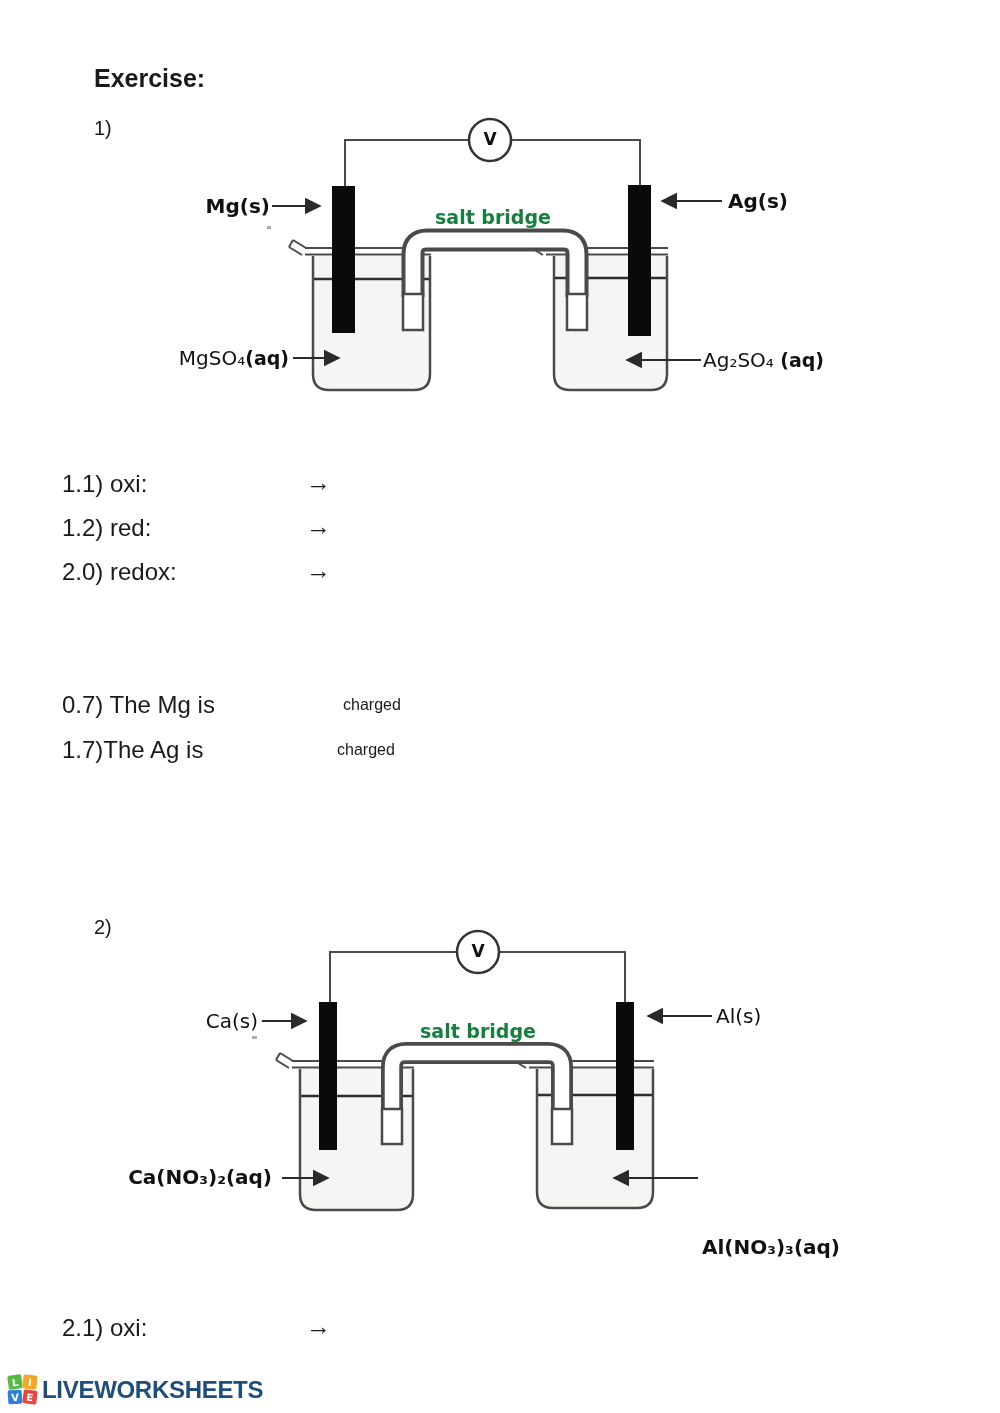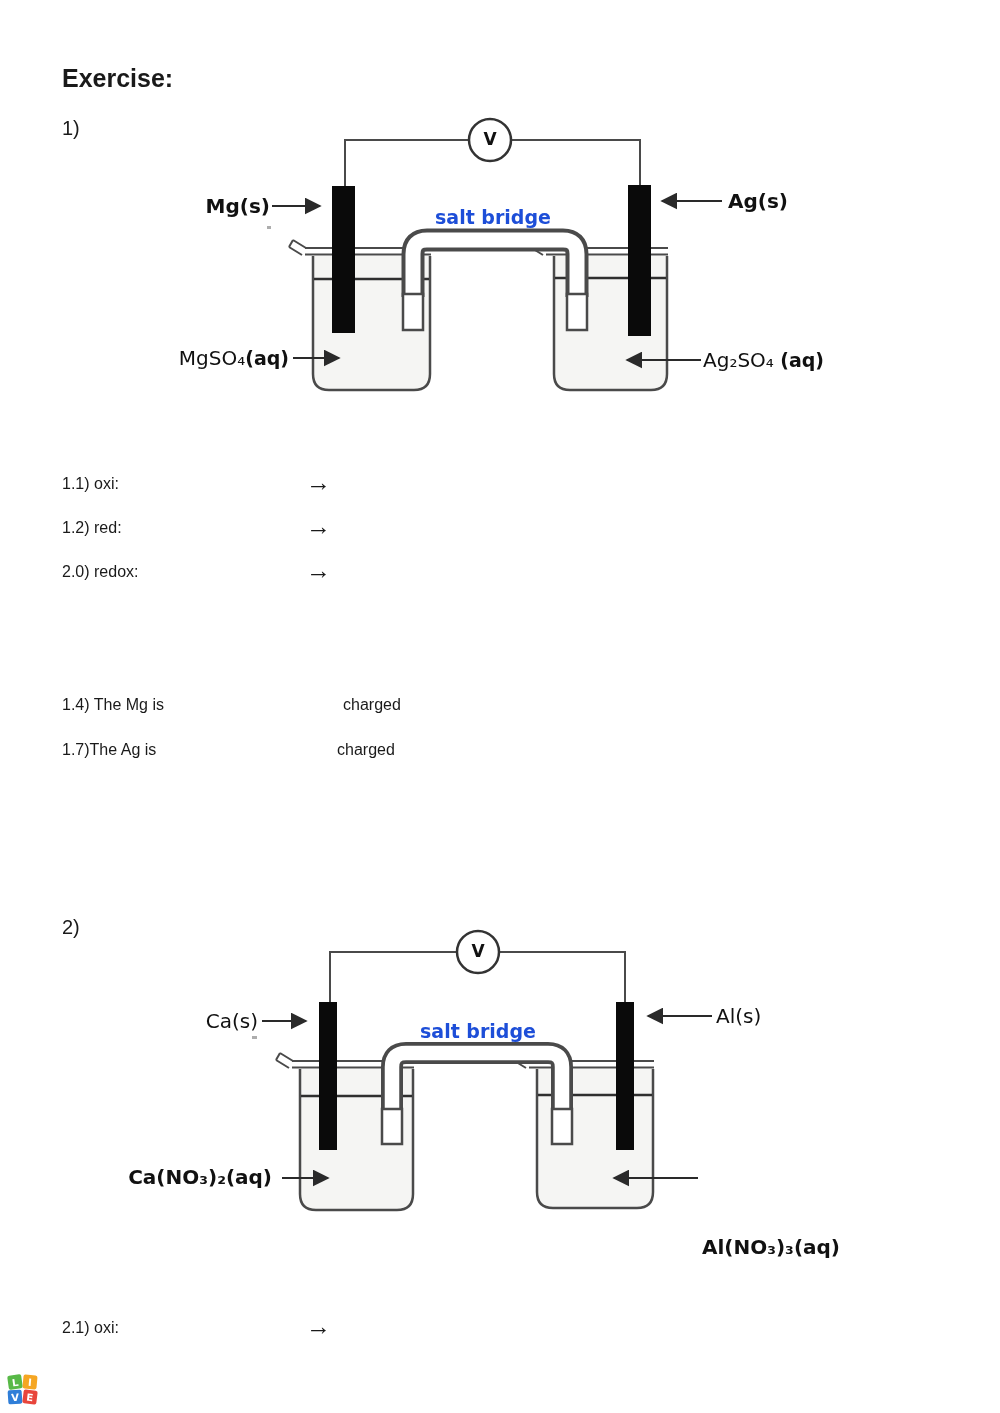--- a/index.html
+++ b/index.html
@@ -1,33 +1,33 @@
 <!DOCTYPE html>
 <html><head>
 <meta charset="utf-8">
 <style>
   html,body{margin:0;padding:0;background:#fff;}
   .page{position:relative;width:1000px;height:1413px;background:#ffffff;overflow:hidden;
         font-family:"Liberation Sans",sans-serif;color:#1a1a1a;}
-  .abs{position:absolute;}
+  .abs{position:absolute;margin-left:32px;}
   .page-title{font-size:25px;font-weight:bold;line-height:28px;}
   .sec-num{font-size:20px;line-height:24px;}
   .q-row{position:absolute;left:0;width:1000px;height:24px;}
-  .q-label{position:absolute;left:62px;font-size:16px;line-height:24px;white-space:pre;}
+  .q-label{position:absolute;left:62px;font-size:24px;line-height:24px;white-space:pre;}
   .q-arrow{position:absolute;left:306px;top:-4px;font-size:25px;line-height:28px;}
   .q-extra{position:absolute;font-size:16px;line-height:24px;}
   svg.overlay{position:absolute;left:0;top:0;}
   .dlabel{position:absolute;font-family:"DejaVu Sans",sans-serif;font-size:20px;line-height:26px;
           white-space:pre;color:#111;}
   .dlabel.bold{font-weight:bold;}
   .right-al{text-align:right;}
   .vmark{position:absolute;transform:translate(-50%,-54%);font-family:"DejaVu Sans",sans-serif;
          font-weight:bold;font-size:17px;color:#111;}
   .sb-label{position:absolute;width:170px;text-align:center;font-family:"DejaVu Sans",sans-serif;
-            font-weight:bold;font-size:19px;line-height:24px;color:#1d4ed8;}
+            font-weight:bold;font-size:19px;line-height:24px;color:#15803d;}
   .sol .state{font-weight:bold;font-size:19px;}
   .footer{position:absolute;left:8px;top:1375px;display:flex;align-items:center;gap:4px;}
   .tiles{position:relative;width:30px;height:30px;display:grid;grid-template-columns:14px 14px;
          grid-template-rows:14px 14px;gap:1px;}
   .tile{display:flex;align-items:center;justify-content:center;color:#fff;font-weight:bold;
         font-size:10px;font-family:"DejaVu Sans",sans-serif;border-radius:2px;}
   .tile.t0{transform:rotate(-8deg);}
   .tile.t1{transform:rotate(5deg);}
   .tile.t2{transform:rotate(-4deg);}
   .tile.t3{transform:rotate(7deg);}
@@ -143,35 +143,36 @@
   </div>
   <div class="q-row" style="top:516px">
     <span class="q-label">1.2) red:</span>
     <span class="q-arrow">→</span>
   </div>
   <div class="q-row" style="top:560px">
     <span class="q-label">2.0) redox:</span>
     <span class="q-arrow">→</span>
   </div>
   <div class="q-row" style="top:693px">
-    <span class="q-label">1.4) The Mg is</span>
+    <span class="q-label">0.7) The Mg is</span>
     <span class="q-extra" style="left:343px">charged</span>
   </div>
   <div class="q-row" style="top:738px">
     <span class="q-label">1.7)The Ag is</span>
     <span class="q-extra" style="left:337px">charged</span>
   </div>
 
   <div class="q-row" style="top:1316px">
     <span class="q-label">2.1) oxi:</span>
     <span class="q-arrow">→</span>
   </div>
 
   <div class="footer">
     <div class="tiles">
       <span class="tile t0" style="background: rgb(88, 185, 71);">L</span>
       <span class="tile t1" style="background: rgb(245, 166, 35);">I</span>
       <span class="tile t2" style="background: rgb(47, 126, 216);">V</span>
       <span class="tile t3" style="background: rgb(232, 69, 60);">E</span>
     </div>
+    <span class="brand" style="color: rgb(29, 78, 125);">LIVEWORKSHEETS</span>
   </div>
 
 </div>
 
 </body></html>

